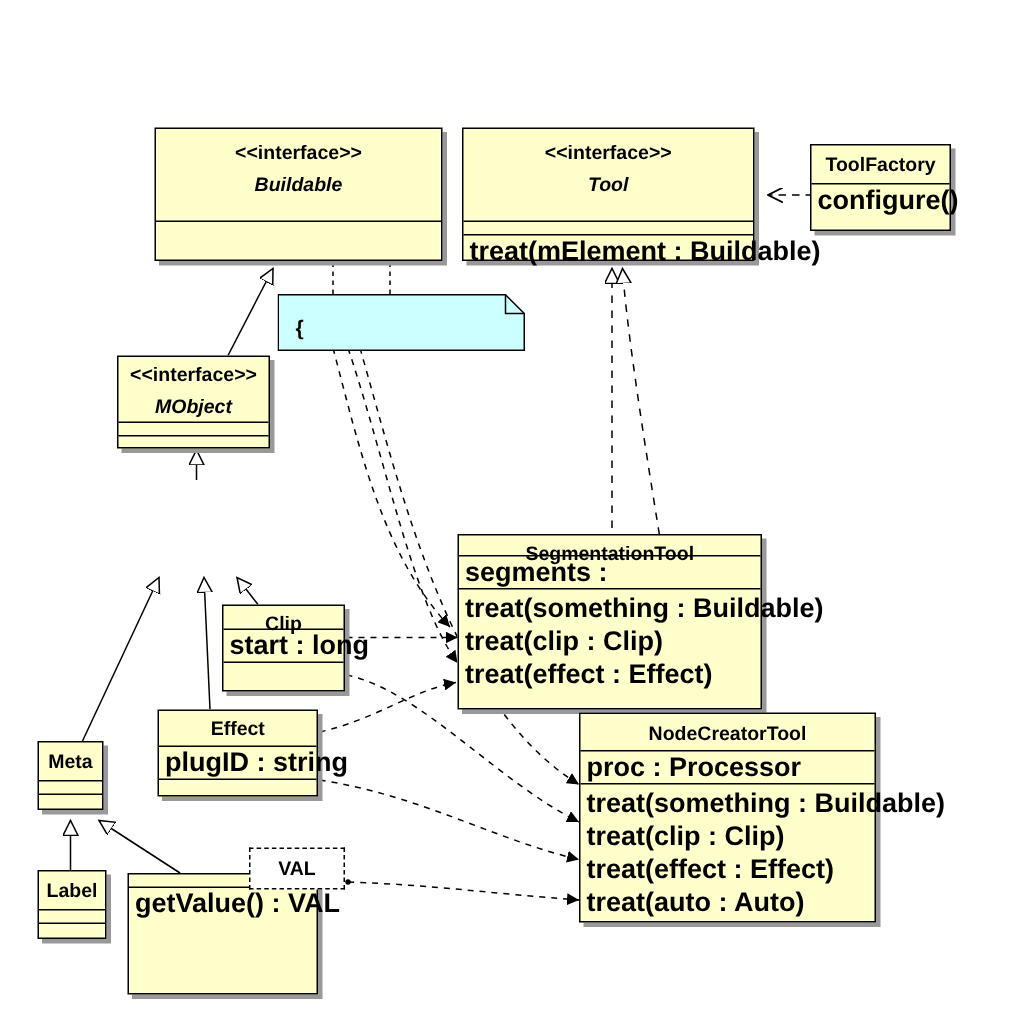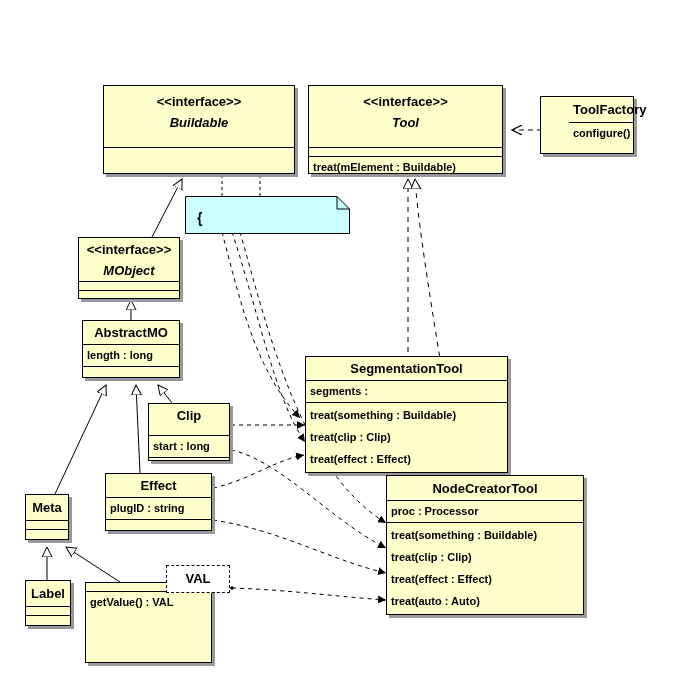--- a/index.html
+++ b/index.html
@@ -52,21 +52,21 @@
   }
   .iname {
     display: block;
     text-align: center;
     font-weight: bold;
     font-style: italic;
     font-size: 13px;
     line-height: 22px;
   }
   .member {
-    font-size: 11px;
+    font-size: 18px;
     font-weight: bold;
     line-height: 19px;
     white-space: nowrap;
     color: #000;
   }
   .empty-comp { height: 9px; padding: 0; }
   
   .note {
     position: absolute;
     background: #ccffff;
@@ -169,21 +169,21 @@
     <div class="compartment" style="height:62px; padding-top:6px;">
       <span class="stereo">&lt;&lt;interface&gt;&gt;</span>
       <span class="iname">Tool</span>
     </div>
     <div class="compartment empty-comp"></div>
     <div class="compartment">
       <div class="member">treat(mElement : Buildable)</div>
     </div>
   </div>
 
-  <div class="umlbox" style="left:540px; top:96px; width:94px; height:58px;padding-left:28px;">
+  <div class="umlbox" style="left:540px; top:96px; width:94px; height:58px;">
     <div class="compartment name-comp" style="height:26px; line-height:24px;">
       <span>ToolFactory</span>
     </div>
     <div class="compartment" style="border-bottom:none;">
       <div class="member">configure()</div>
     </div>
   </div>
 
   <div class="note" style="left:185px; top:196px; width:165px; height:38px; background:transparent;">
     <svg width="165" height="38" viewBox="0 0 165 38" xmlns="http://www.w3.org/2000/svg">
@@ -195,32 +195,23 @@
 
   <div class="umlbox" style="left:78px; top:237px; width:102px; height:62px;">
     <div class="compartment" style="height:44px; padding-top:2px;">
       <span class="stereo">&lt;&lt;interface&gt;&gt;</span>
       <span class="iname">MObject</span>
     </div>
     <div class="compartment empty-comp"></div>
     <div class="compartment empty-comp" style="border-bottom:none;"></div>
   </div>
 
-  <div class="umlbox" style="left:82px; top:320px; width:98px; height:58px;">
-    <div class="compartment name-comp" style="height:24px; line-height:22px;">
-      <span>AbstractMO</span>
-    </div>
-    <div class="compartment">
-      <div class="member">length : long</div>
-    </div>
-    <div class="compartment empty-comp" style="border-bottom:none;"></div>
-  </div>
 
   <div class="umlbox" style="left:148px; top:403px; width:82px; height:58px;">
-    <div class="compartment name-comp" style="height:32px; line-height:22px;">
+    <div class="compartment name-comp" style="height:16px; line-height:22px;">
       <span>Clip</span>
     </div>
     <div class="compartment">
       <div class="member">start : long</div>
     </div>
     <div class="compartment empty-comp" style="border-bottom:none;"></div>
   </div>
 
   <div class="umlbox" style="left:105px; top:473px; width:107px; height:58px; z-index:6;">
     <div class="compartment name-comp" style="height:24px; line-height:22px;">
@@ -252,21 +243,21 @@
     <span>VAL</span>
   </div>
   <div class="umlbox" style="left:85px; top:582px; width:127px; height:81px;">
     <div class="compartment empty-comp"></div>
     <div class="compartment" style="border-bottom:none;">
       <div class="member">getValue() : VAL</div>
     </div>
   </div>
 
   <div class="umlbox" style="left:305px; top:356px; width:203px; height:117px; z-index:6;">
-    <div class="compartment name-comp" style="height:24px; line-height:22px;">
+    <div class="compartment name-comp" style="height:14px; line-height:22px;">
       <span>SegmentationTool</span>
     </div>
     <div class="compartment">
       <div class="member">segments :</div>
     </div>
     <div class="compartment" style="border-bottom:none;">
       <div class="member" style="line-height:22px;">treat(something : Buildable)</div>
       <div class="member" style="line-height:22px;">treat(clip : Clip)</div>
       <div class="member" style="line-height:22px;">treat(effect : Effect)</div>
     </div>

